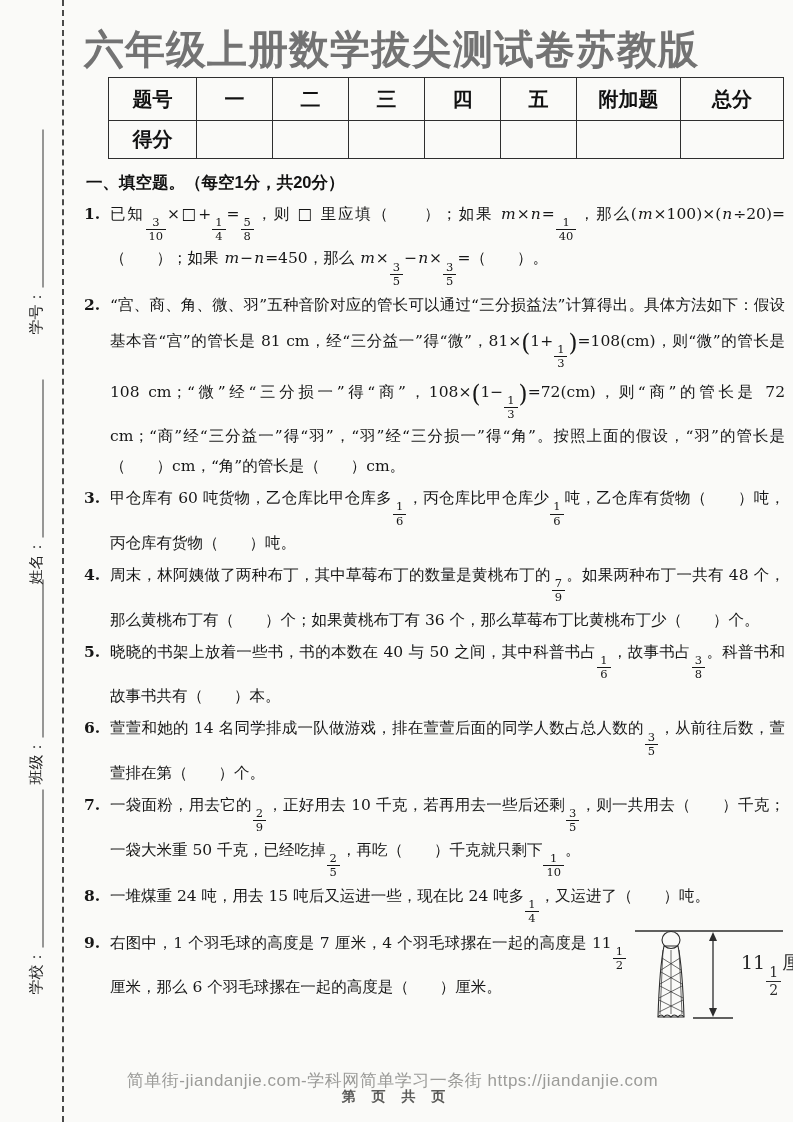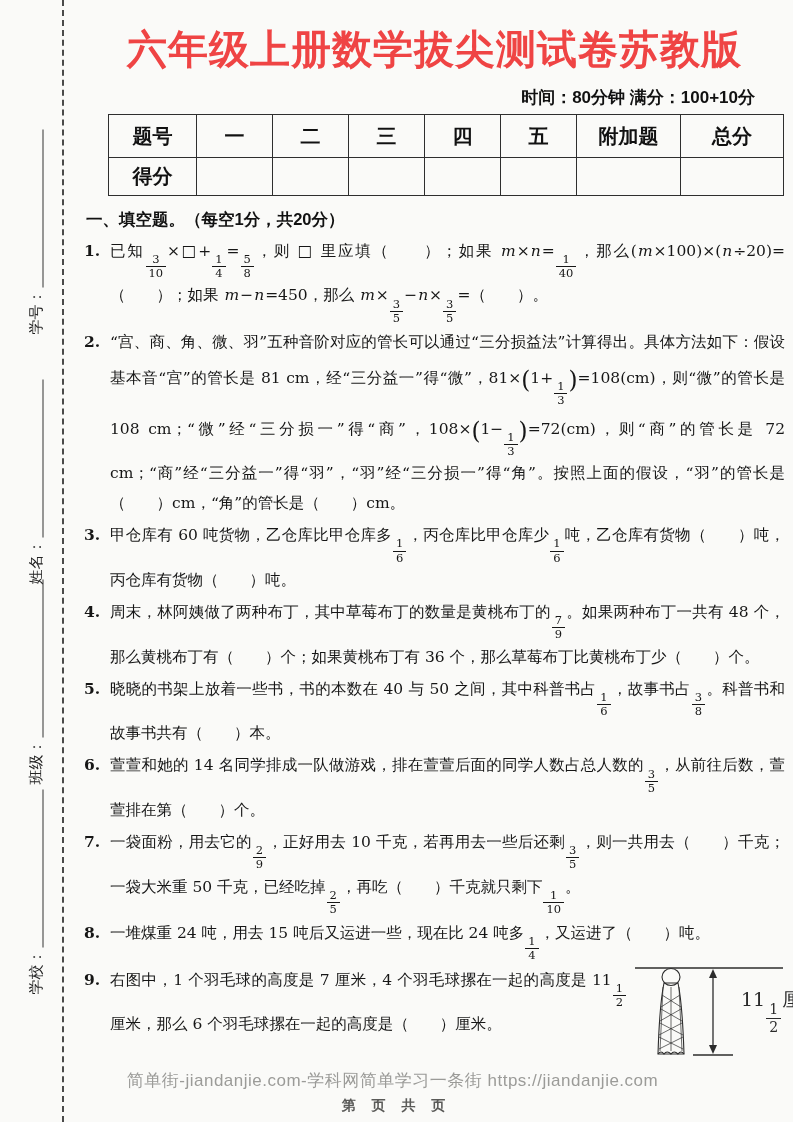--- a/index.html
+++ b/index.html
@@ -20,23 +20,23 @@
     font-family:"Liberation Sans",sans-serif;
     font-size:15px;color:#222;
   }
   .side-label{white-space:nowrap;line-height:1;padding-bottom:1px;}
   .side-blank{flex:1;border-bottom:1.6px solid #333;height:4px;margin-left:2px;}
   
   .main{
     position:absolute;left:84px;top:0;width:701px;height:1122px;
   }
   .title{
-    margin-top:26px;text-align:center;
-    font-family:"Liberation Sans",sans-serif;font-weight:700;
-    font-size:40px;line-height:1.15;letter-spacing:1px;color:#ef4444;
+    margin-top:26px;
+    font-family:"Liberation Sans",sans-serif;font-weight:700;
+    font-size:40px;line-height:1.15;letter-spacing:1px;color:#737373;
   }
   .subtitle{
     margin-top:12px;text-align:center;
     font-family:"Liberation Sans",sans-serif;font-weight:700;
     font-size:33px;color:#111;
   }
   .info-line{
     margin-top:14px;text-align:right;padding-right:30px;
     font-family:"Liberation Sans",sans-serif;font-weight:700;
     font-size:17px;color:#111;
@@ -82,21 +82,21 @@
     position:absolute;left:92px;top:18px;white-space:nowrap;
     font-size:19px;color:#2a2a2a;margin-left:16px;
   }
   
   .footer{
     position:absolute;left:0;right:8px;bottom:30px;text-align:center;
     font-family:"Liberation Sans",sans-serif;
     font-size:17px;color:#9b9b98;letter-spacing:.5px;
   }
   .pagenum{
-    position:absolute;left:0;right:0;bottom:7px;text-align:center;
+    position:absolute;left:0;right:0;bottom:16px;text-align:center;
     font-family:"Liberation Sans",sans-serif;font-weight:700;
     font-size:14px;color:#5a5a58;letter-spacing:6px;
   }
 </style>
 </head>
 <body>
 
 <div class="side-divider"></div>
 
 <div class="side-group" style="top:221px">
@@ -112,21 +112,20 @@
   <span class="side-blank"></span>
 </div>
 <div class="side-group" style="top:881px">
   <span class="side-label">学校：</span>
   <span class="side-blank"></span>
 </div>
 
 <div class="main">
 
   <div class="title">六年级上册数学拔尖测试卷苏教版</div>
-  <div class="info-line">时间：80分钟  满分：100+10分</div>
 
   <table class="score">
     <colgroup>
       <col style="width:88px">
         <col style="width:76px">
         <col style="width:76px">
         <col style="width:76px">
       <col style="width:76px">
         <col style="width:76px">
         <col style="width:104px">

